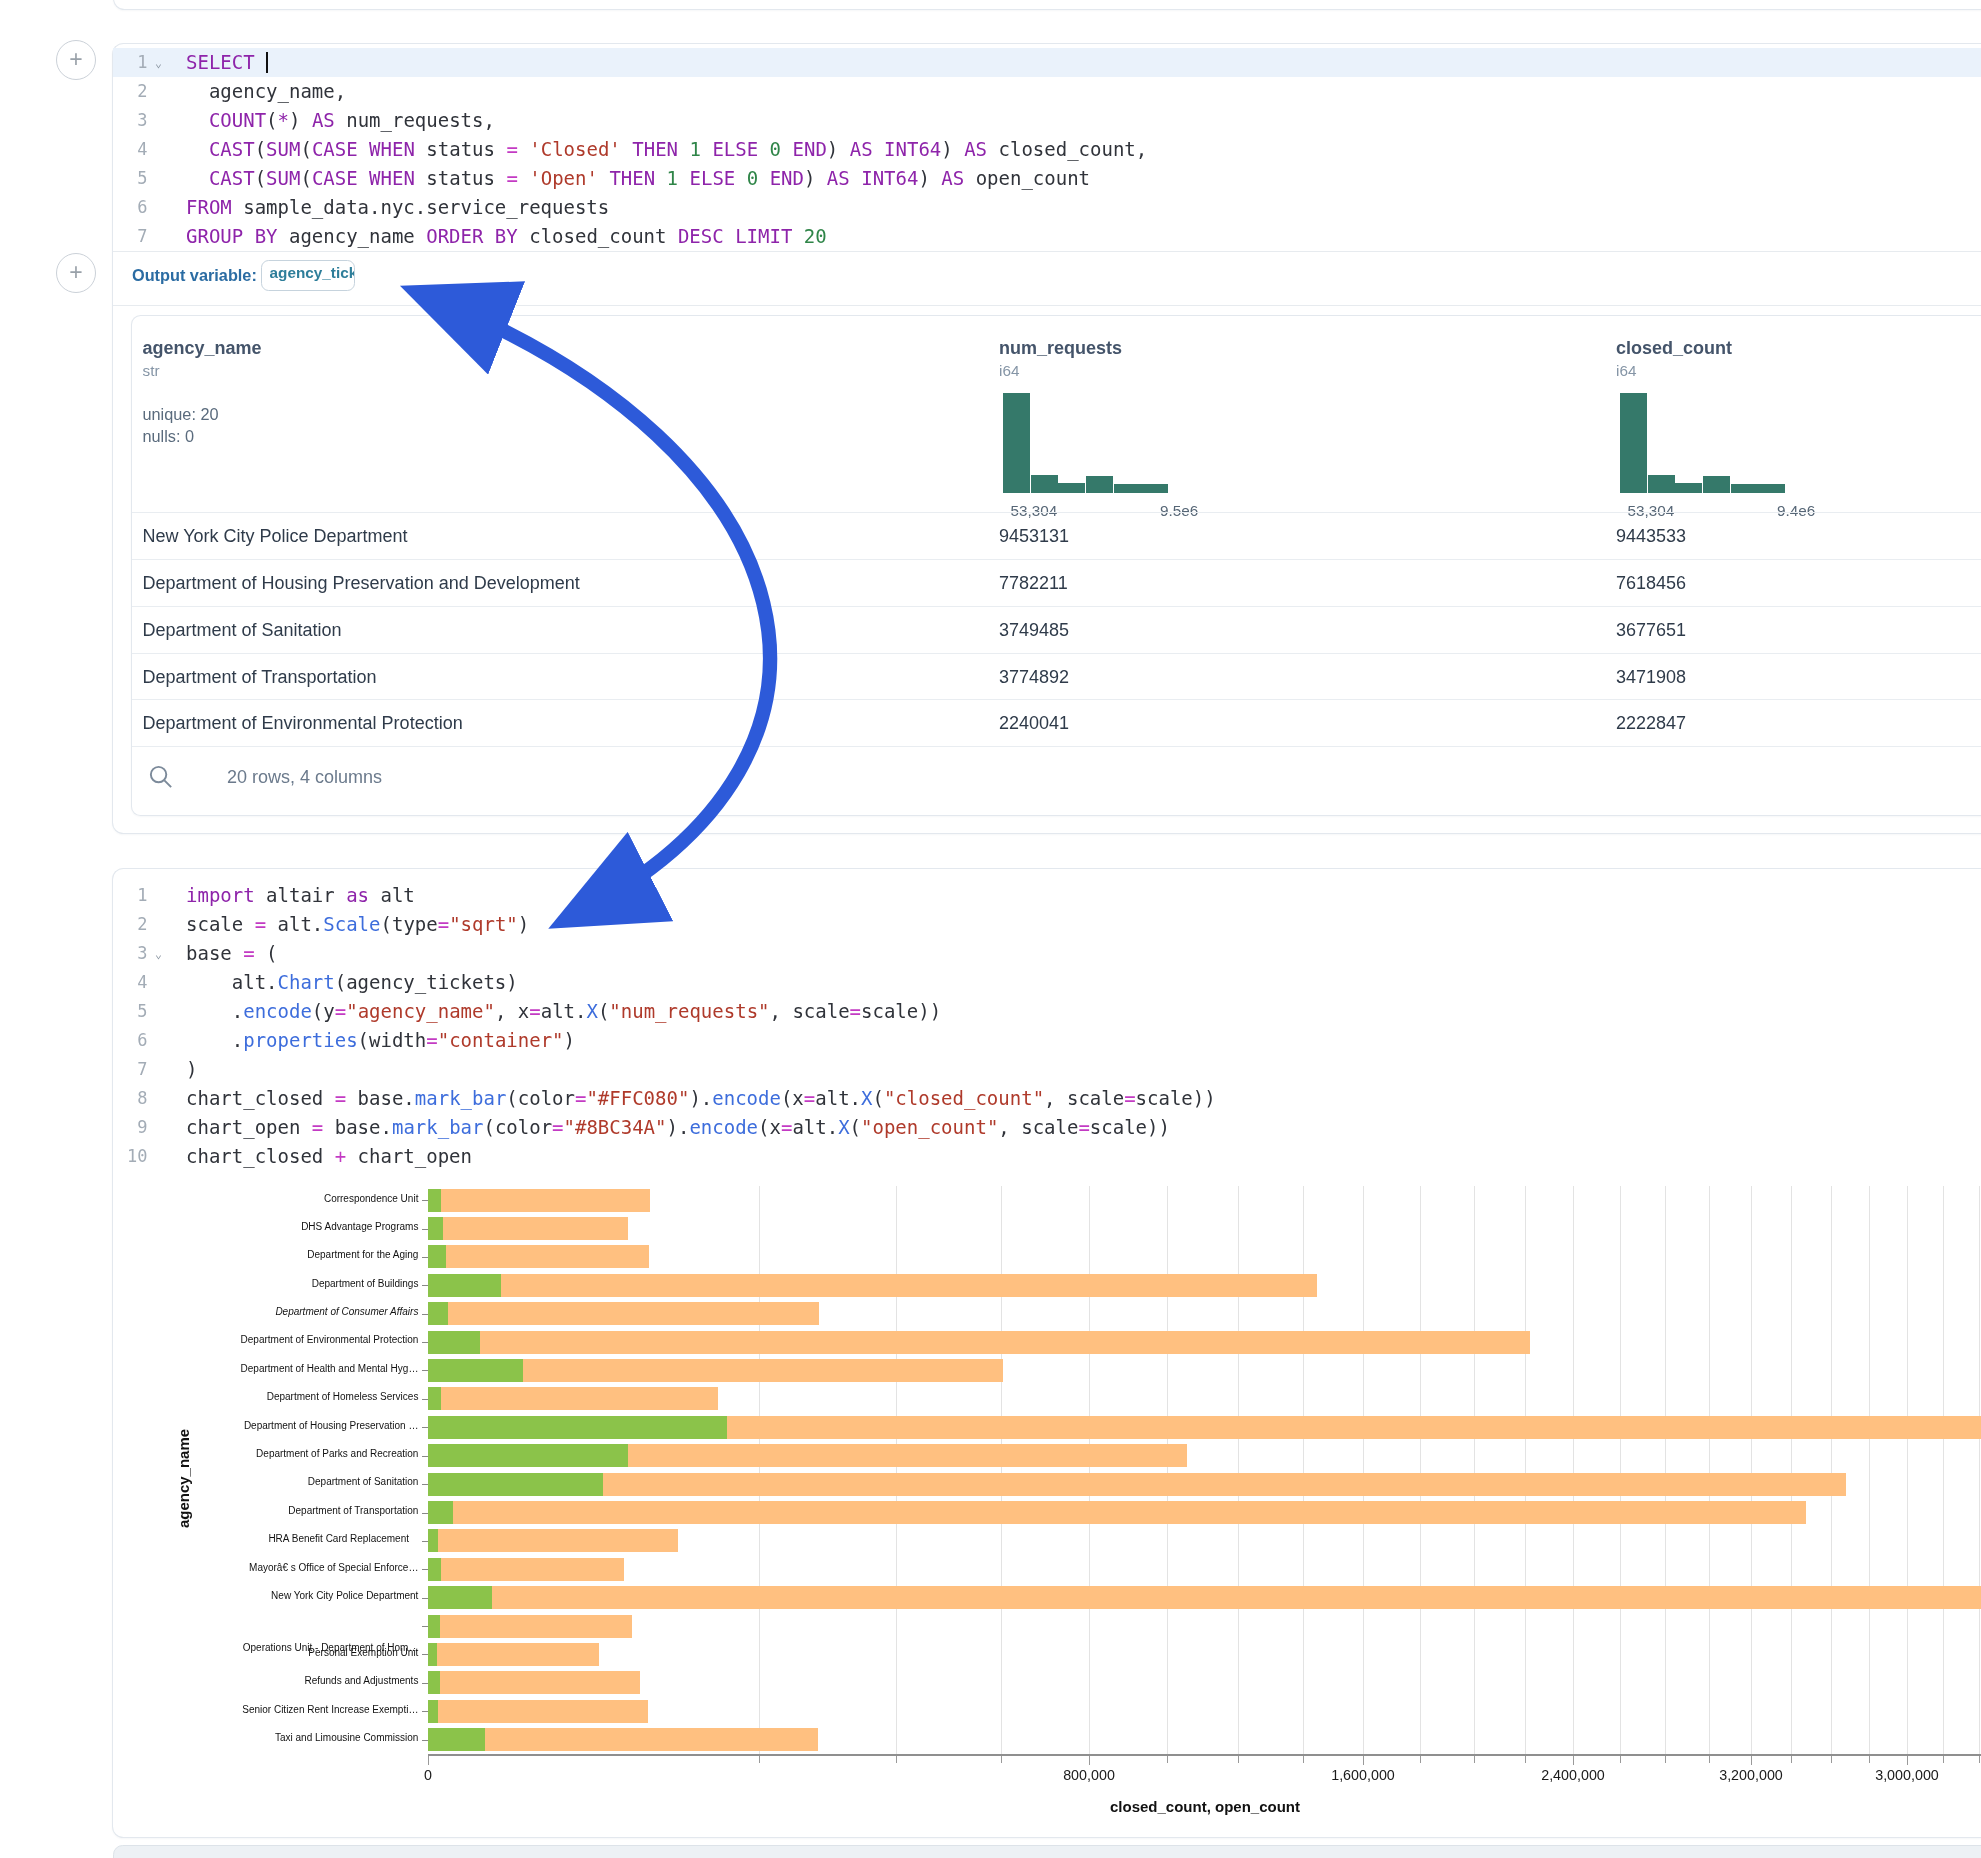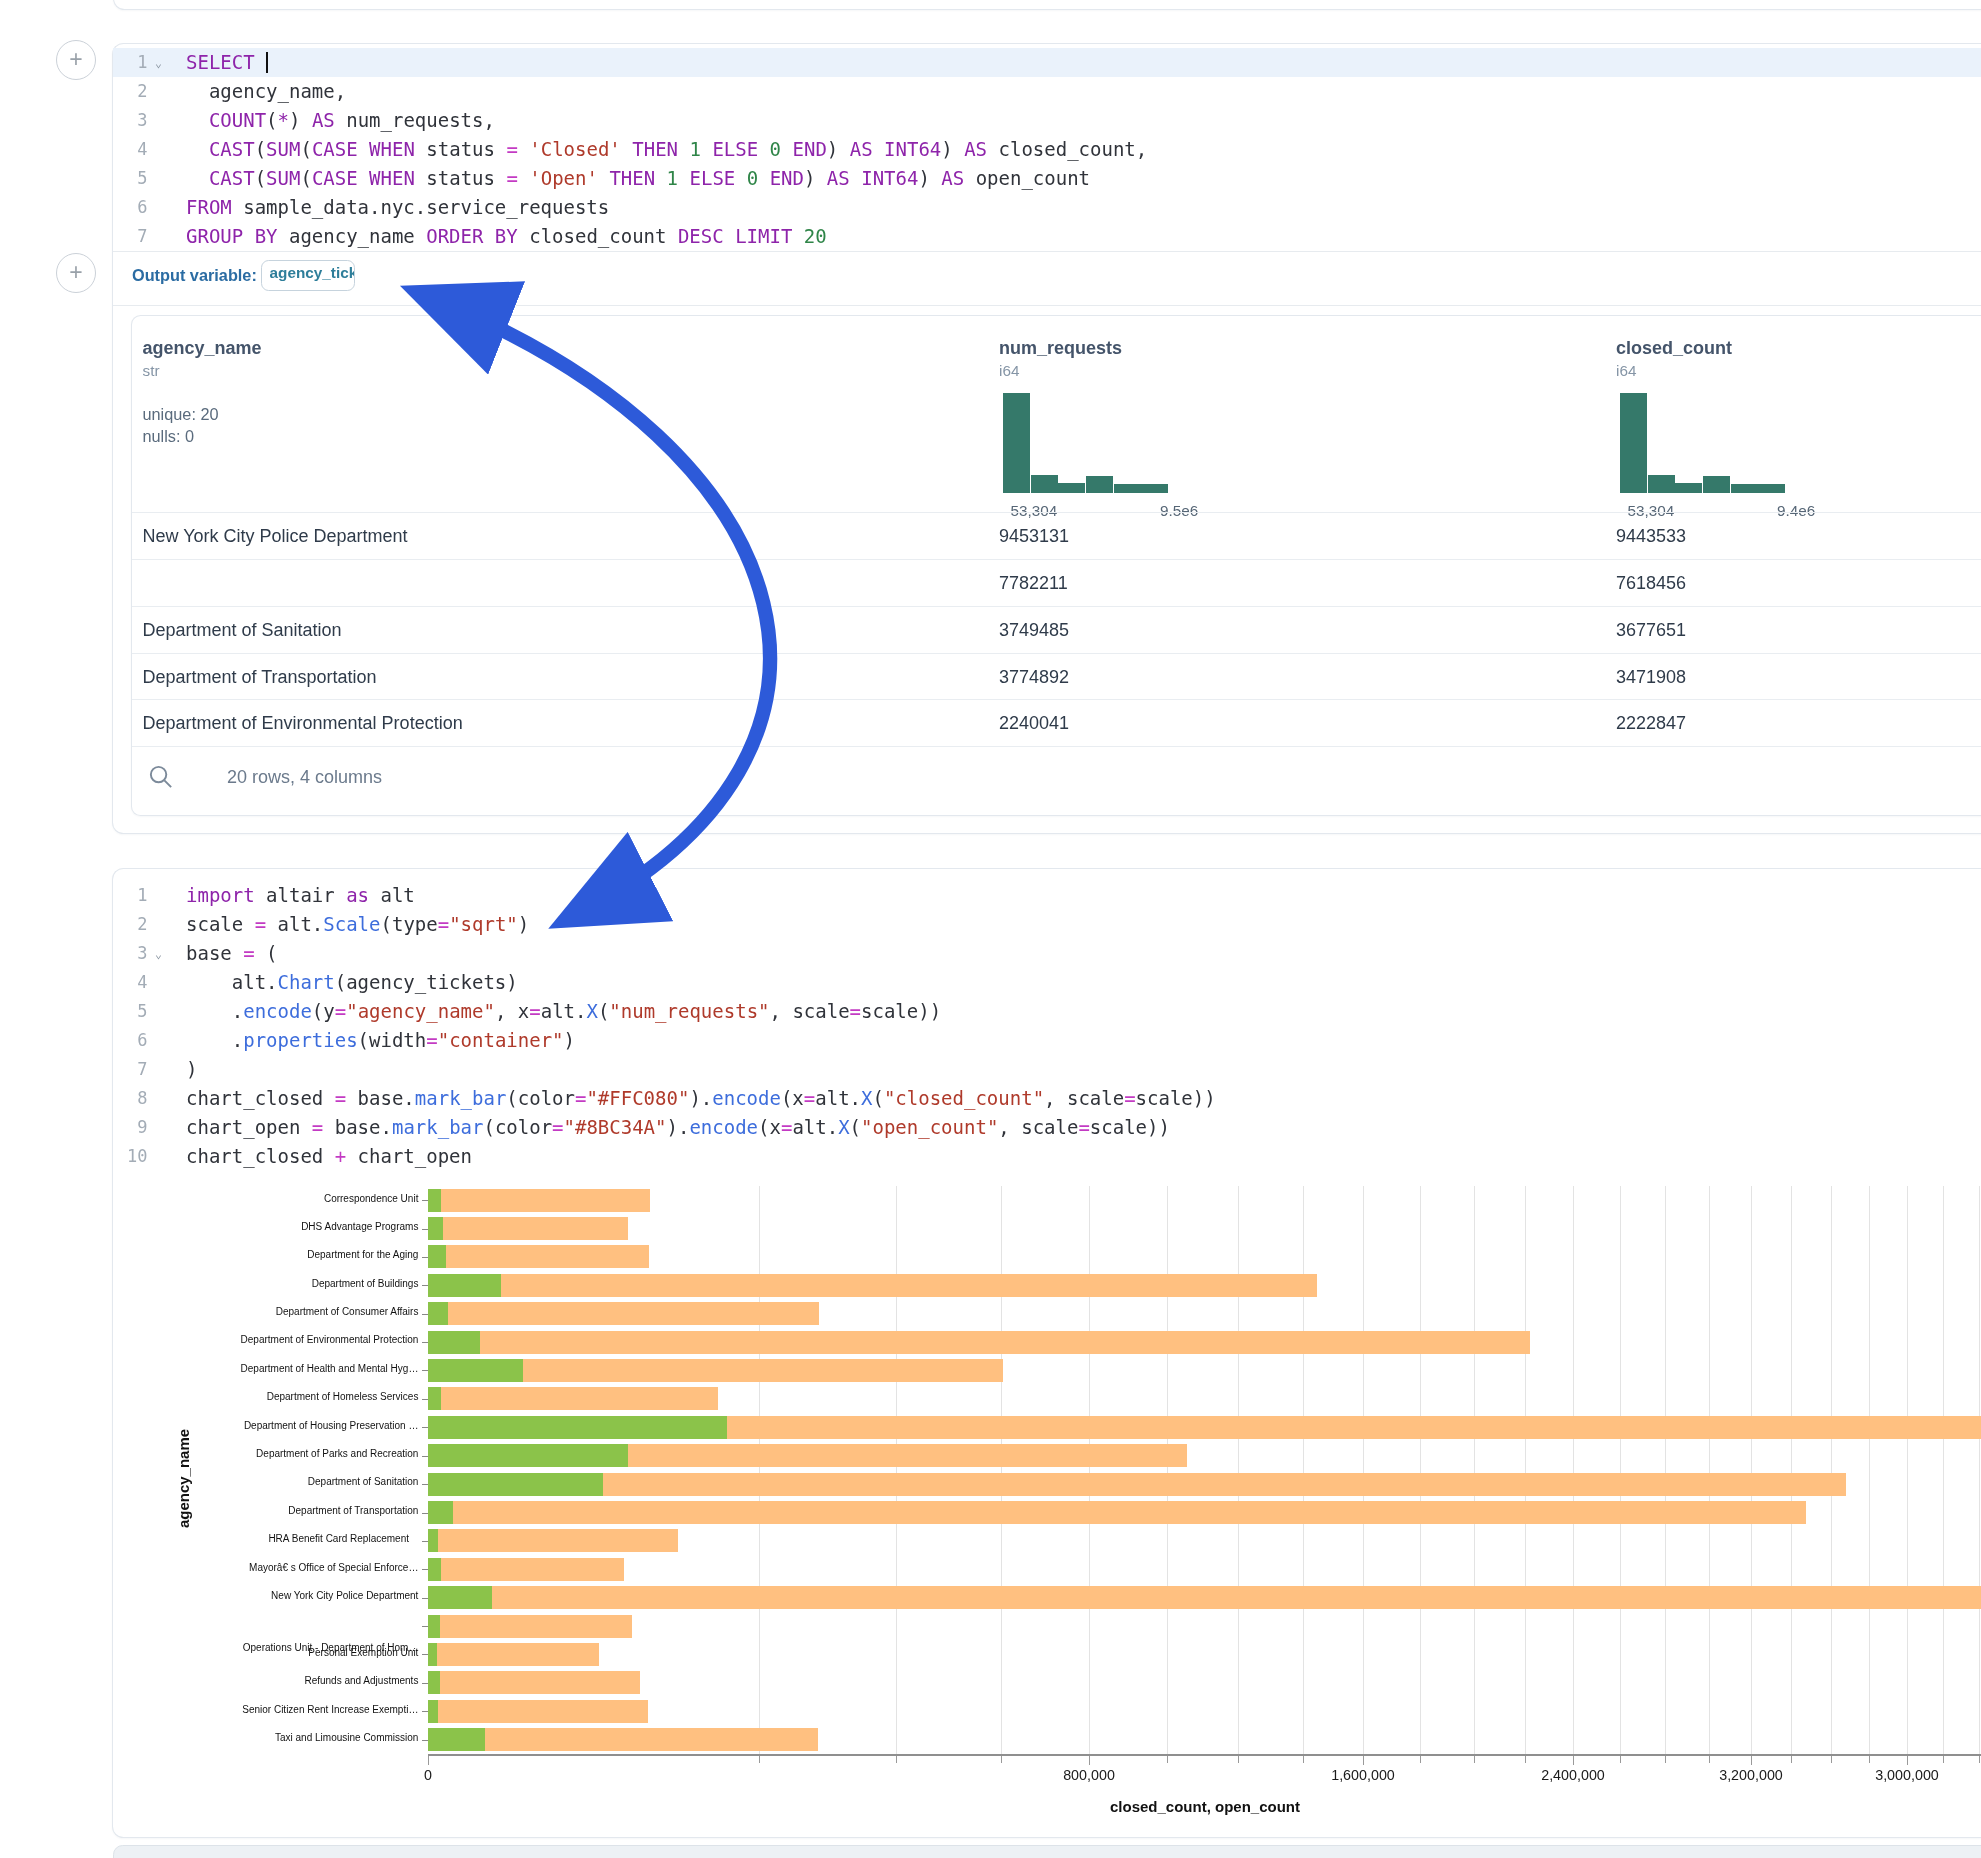--- a/index.html
+++ b/index.html
@@ -126,20 +126,21 @@
           </div>
         </div>
       </div>
     <div id="tbl-rows" style="position:absolute;left:0;top:196px;width:100%;height:235px;">
         <div class="t-row" style="top:0px;">
           <div class="t-cell" style="left:10.5px;">New York City Police Department</div>
           <div class="t-cell" style="left:867px;">9453131</div>
           <div class="t-cell" style="left:1484px;">9443533</div>
         </div>
         <div class="t-row" style="top:47px;">
+          <div class="t-cell" style="left:10.5px;">Department of Housing Preservation and Development</div>
           <div class="t-cell" style="left:867px;">7782211</div>
           <div class="t-cell" style="left:1484px;">7618456</div>
         </div>
         <div class="t-row" style="top:94px;">
           <div class="t-cell" style="left:10.5px;">Department of Sanitation</div>
           <div class="t-cell" style="left:867px;">3749485</div>
           <div class="t-cell" style="left:1484px;">3677651</div>
         </div>
         <div class="t-row" style="top:141px;">
           <div class="t-cell" style="left:10.5px;">Department of Transportation</div>
@@ -303,21 +304,21 @@
         </div>
       <div id="ylabs" style="position:absolute;left:0;top:0;width:315px;height:568px;">
           <div class="ylab" style="right:9.6px;top:6.5px;">Correspondence Unit</div>
      <div class="ytick" style="right:0px;top:14px;"></div>
           <div class="ylab" style="right:9.6px;top:35px;">DHS Advantage Programs</div>
      <div class="ytick" style="right:0px;top:43px;"></div>
           <div class="ylab" style="right:9.6px;top:63px;">Department for the Aging</div>
      <div class="ytick" style="right:0px;top:71px;"></div>
           <div class="ylab" style="right:9.6px;top:92px;">Department of Buildings</div>
      <div class="ytick" style="right:0px;top:99px;"></div>
-          <div class="ylab" style="right:9.6px;top:120px;">Department of Consumer Affairs</div>
+          <div class="ylab" style="right:9.6px;top:120px;font-style:italic;">Department of Consumer Affairs</div>
      <div class="ytick" style="right:0px;top:128px;"></div>
           <div class="ylab" style="right:9.6px;top:148px;">Department of Environmental Protection</div>
      <div class="ytick" style="right:0px;top:156px;"></div>
           <div class="ylab" style="right:9.6px;top:177px;">Department of Health and Mental Hyg…</div>
      <div class="ytick" style="right:0px;top:184px;"></div>
           <div class="ylab" style="right:9.6px;top:205px;">Department of Homeless Services</div>
      <div class="ytick" style="right:0px;top:213px;"></div>
           <div class="ylab" style="right:9.6px;top:234px;">Department of Housing Preservation …</div>
      <div class="ytick" style="right:0px;top:241px;"></div>
           <div class="ylab" style="right:9.6px;top:262px;">Department of Parks and Recreation</div>

